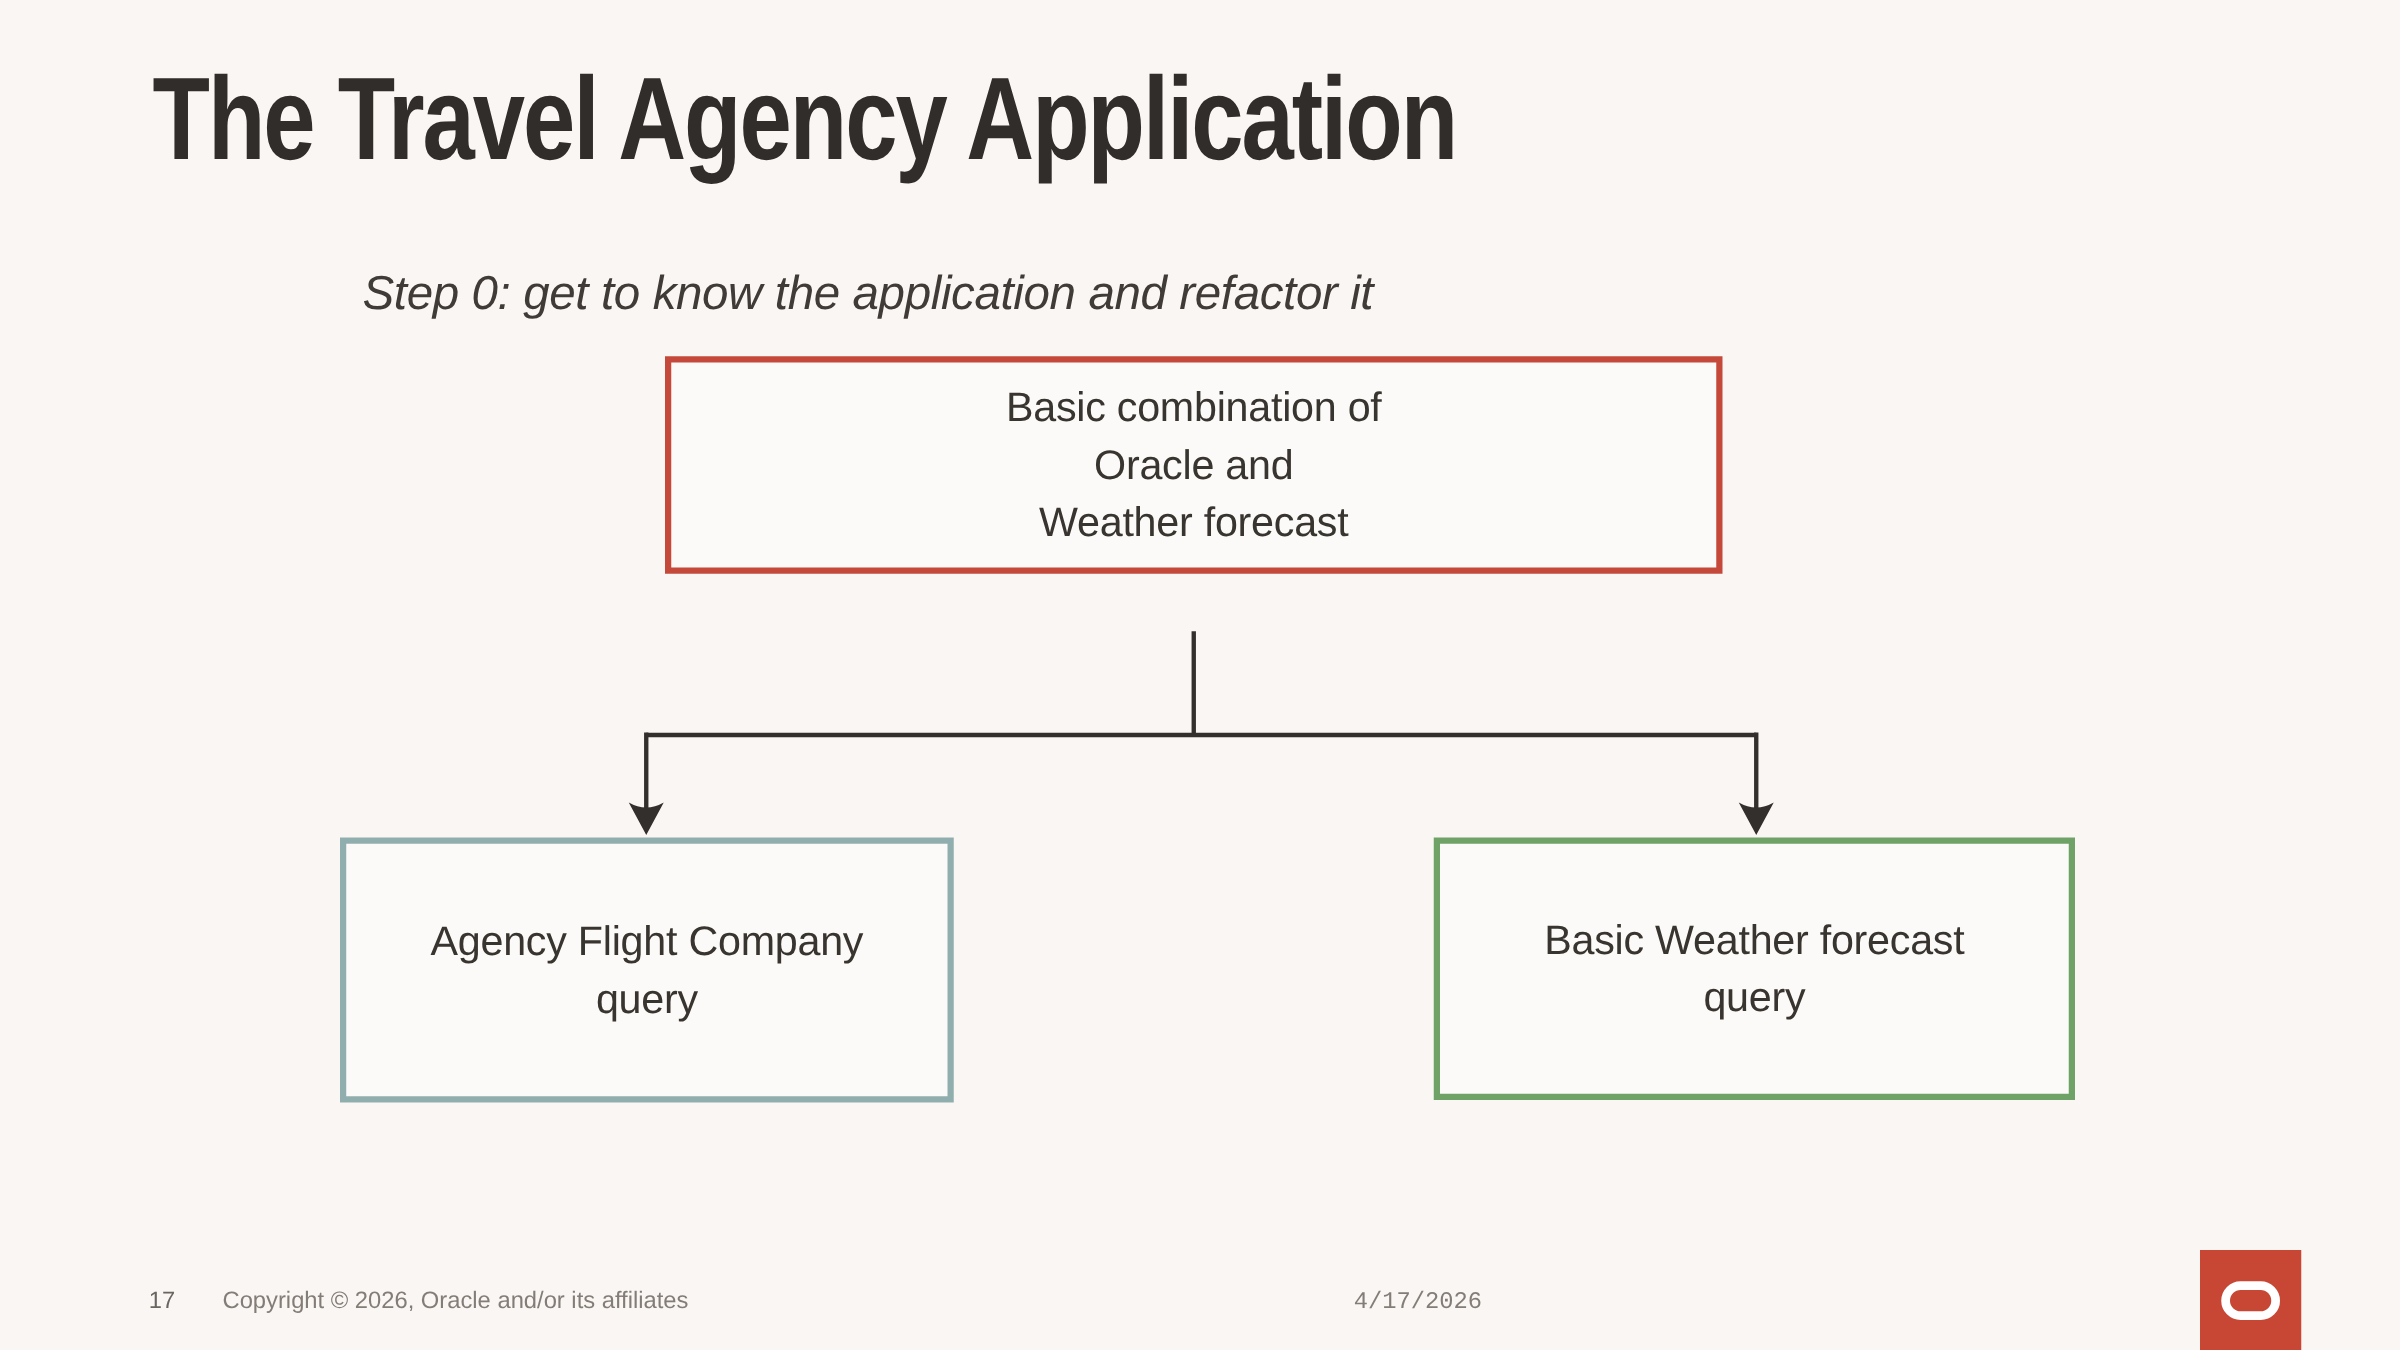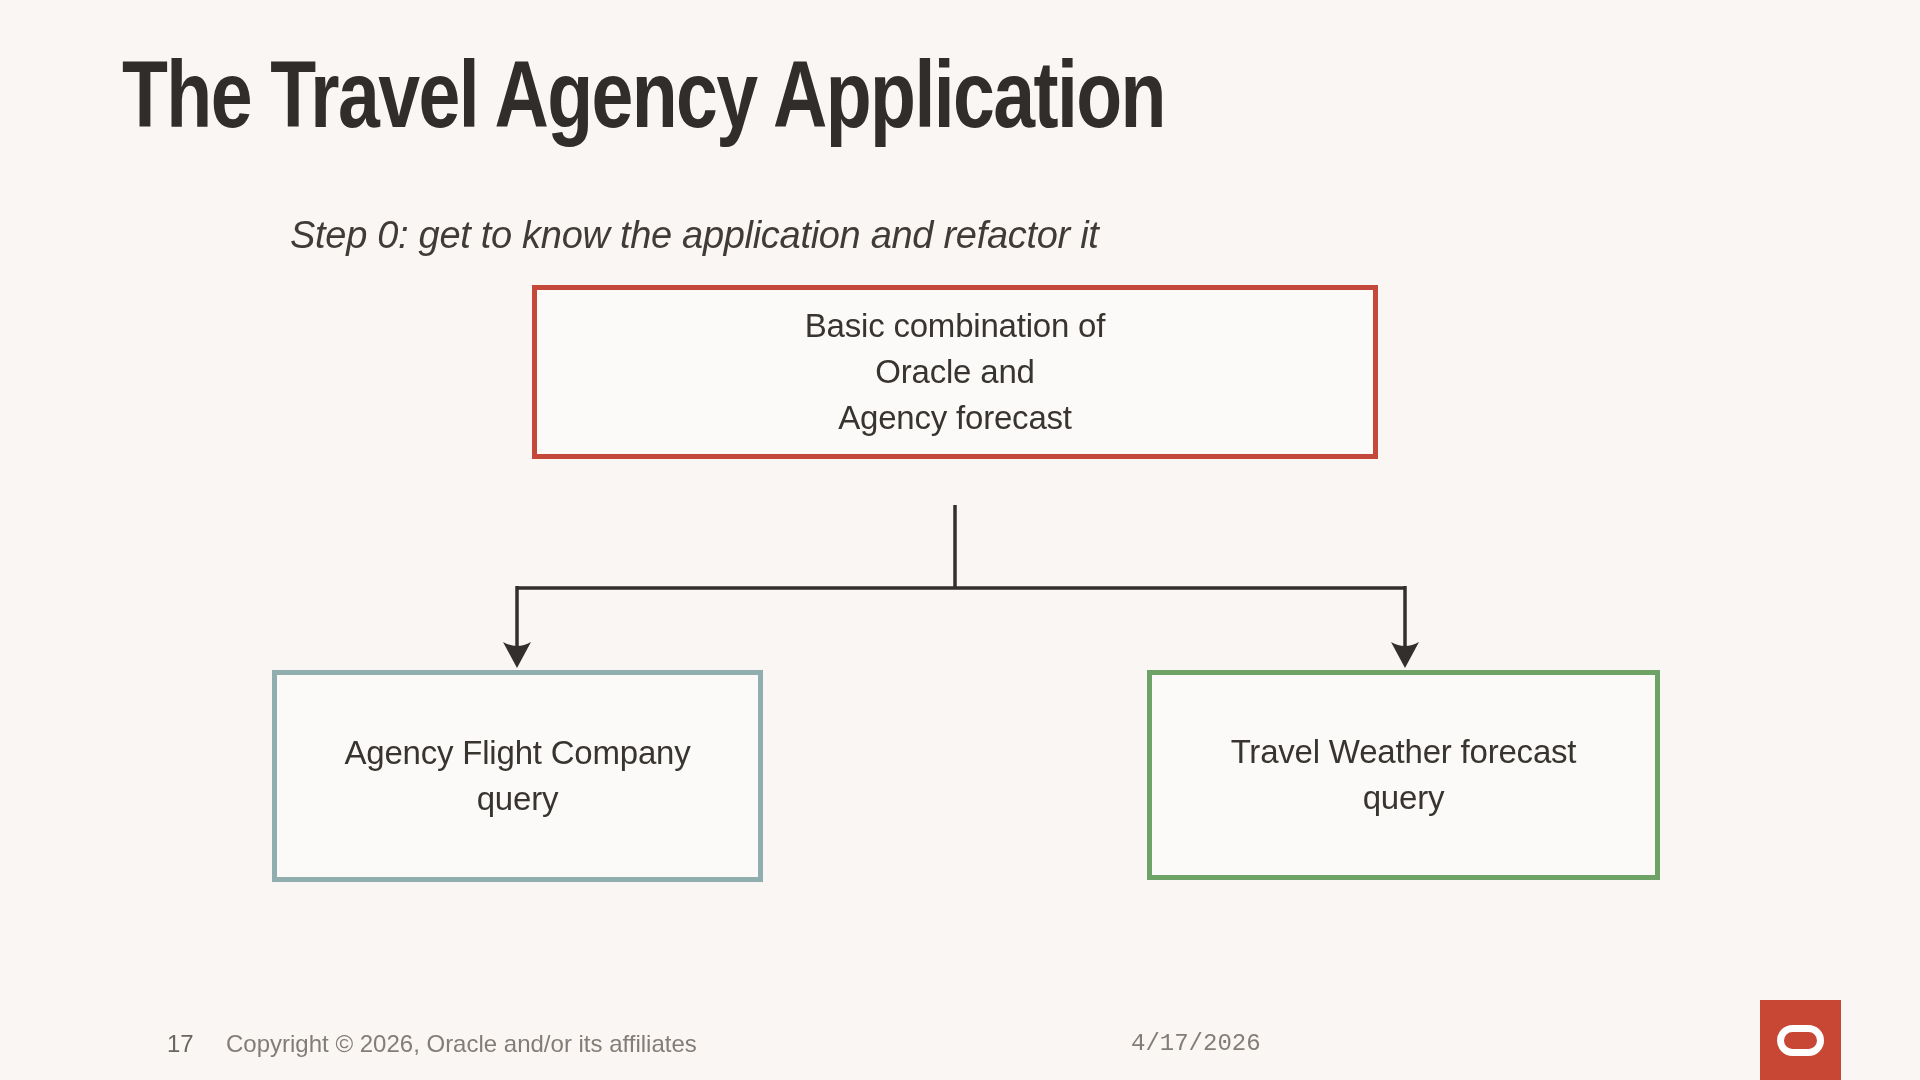--- a/index.html
+++ b/index.html
@@ -85,24 +85,23 @@
     border: 5px solid var(--teal_box_border, #91AEAE);
   }
   .right-box {
     left: 1147px; top: 670px;
     width: 513px; height: 210px;
     border: 5px solid var(--green_box_border, #6FA266);
   }
   .footer-item {
     position: absolute;
     top: 1030px;
-    font-size: 24px;
+    font-size: 19px;
     color: var(--footer_text, #847D77);
     white-space: nowrap;
-    margin-left: 48px;
   }
   .page-number { left: 119px; color: var(--page_number_text, #6B6560); }
   .copyright   { left: 178px; text-align: center; }
   .slide-date  { left: 1083px; font-family: Liberation Mono, monospace; }
   .oracle-logo {
     position: absolute;
     left: 1760px; top: 1000px;
     width: 81px; height: 80px;
     background: var(--logo_bg, #C74634);
     display: flex;
@@ -133,34 +132,34 @@
       <path class="shaft" d="M517,586 L517,650"></path>
       <path class="shaft" d="M1405,586 L1405,650"></path>
       <path class="head" d="M503,642 Q517,650 531,642 L517,668 Z"></path>
       <path class="head" d="M1391,642 Q1405,650 1419,642 L1405,668 Z"></path>
     </svg>
 
     <div class="dbox root-box">
       <div>
         <span class="line">Basic combination of</span>
         <span class="line">Oracle and</span>
-        <span class="line">Agency forecast</span>
+        <span class="line">Weather forecast</span>
       </div>
     </div>
 
     <div class="dbox left-box">
       <div>
         <span class="line">Agency Flight Company</span>
         <span class="line">query</span>
       </div>
     </div>
 
     <div class="dbox right-box">
       <div>
-        <span class="line">Travel Weather forecast</span>
+        <span class="line">Basic Weather forecast</span>
         <span class="line">query</span>
       </div>
     </div>
 
   </div>
 
   <span class="footer-item page-number">17</span>
 
   <span class="footer-item copyright">Copyright © 2026, Oracle and/or its affiliates</span>
 

